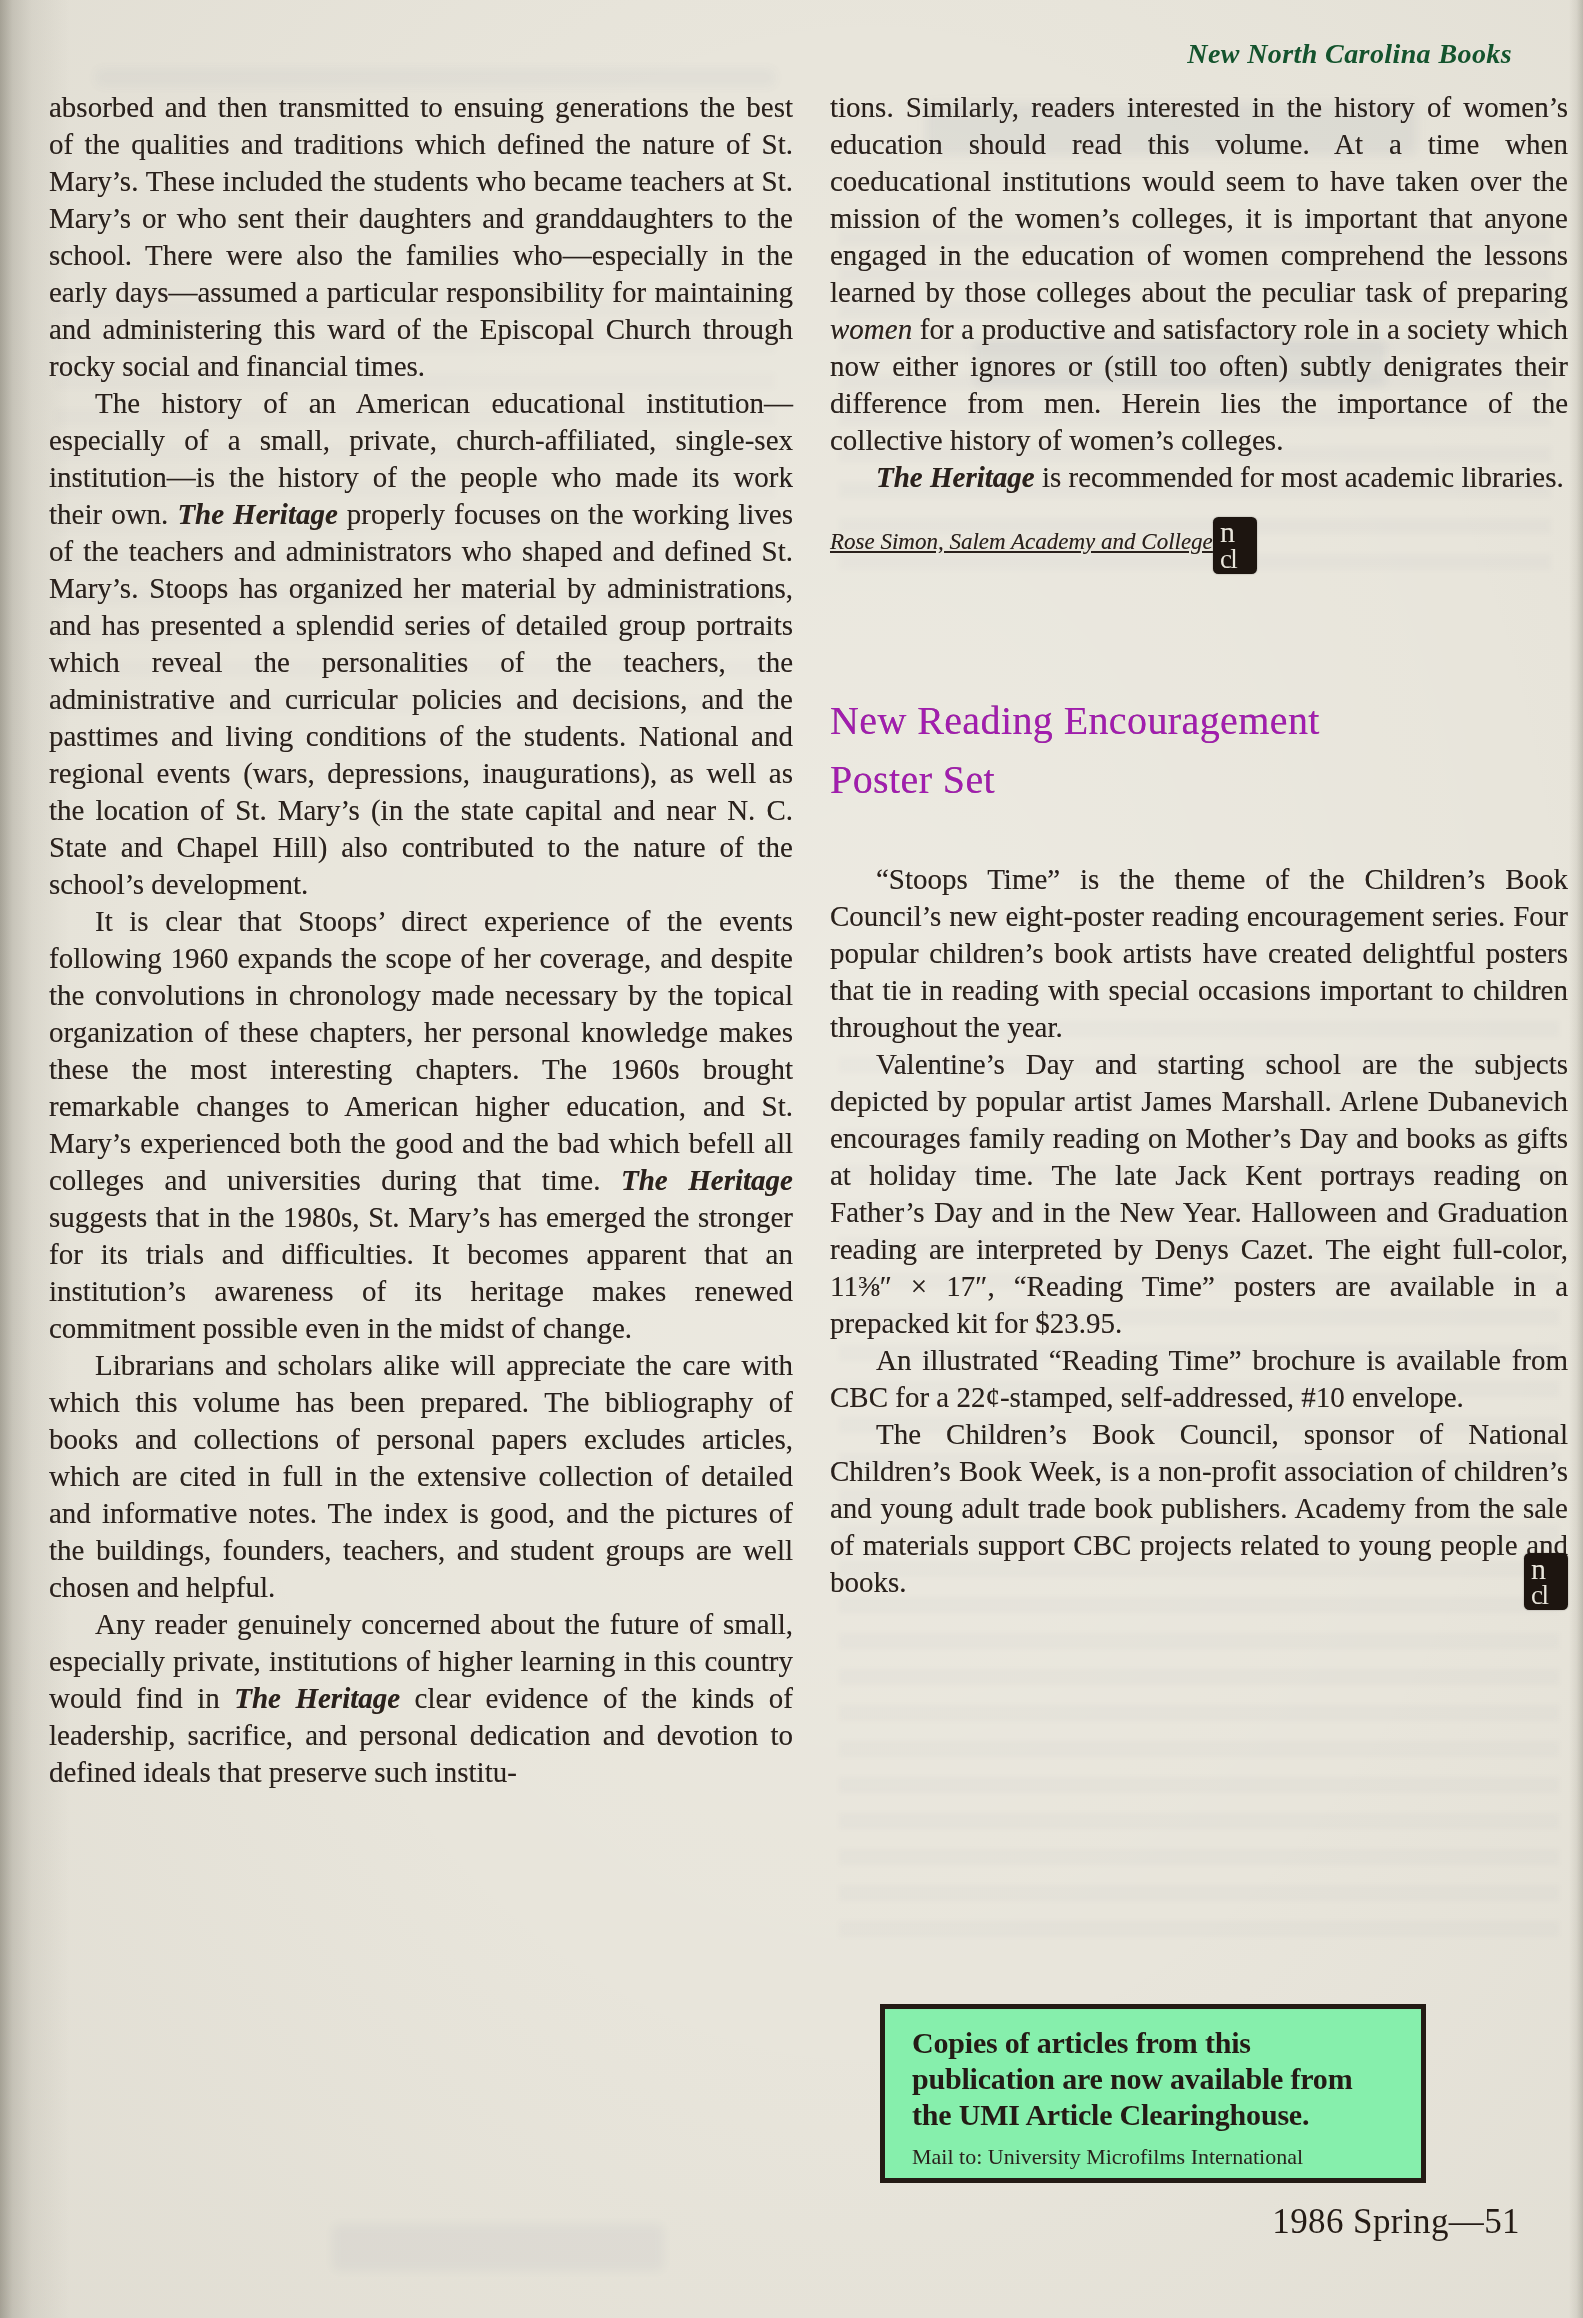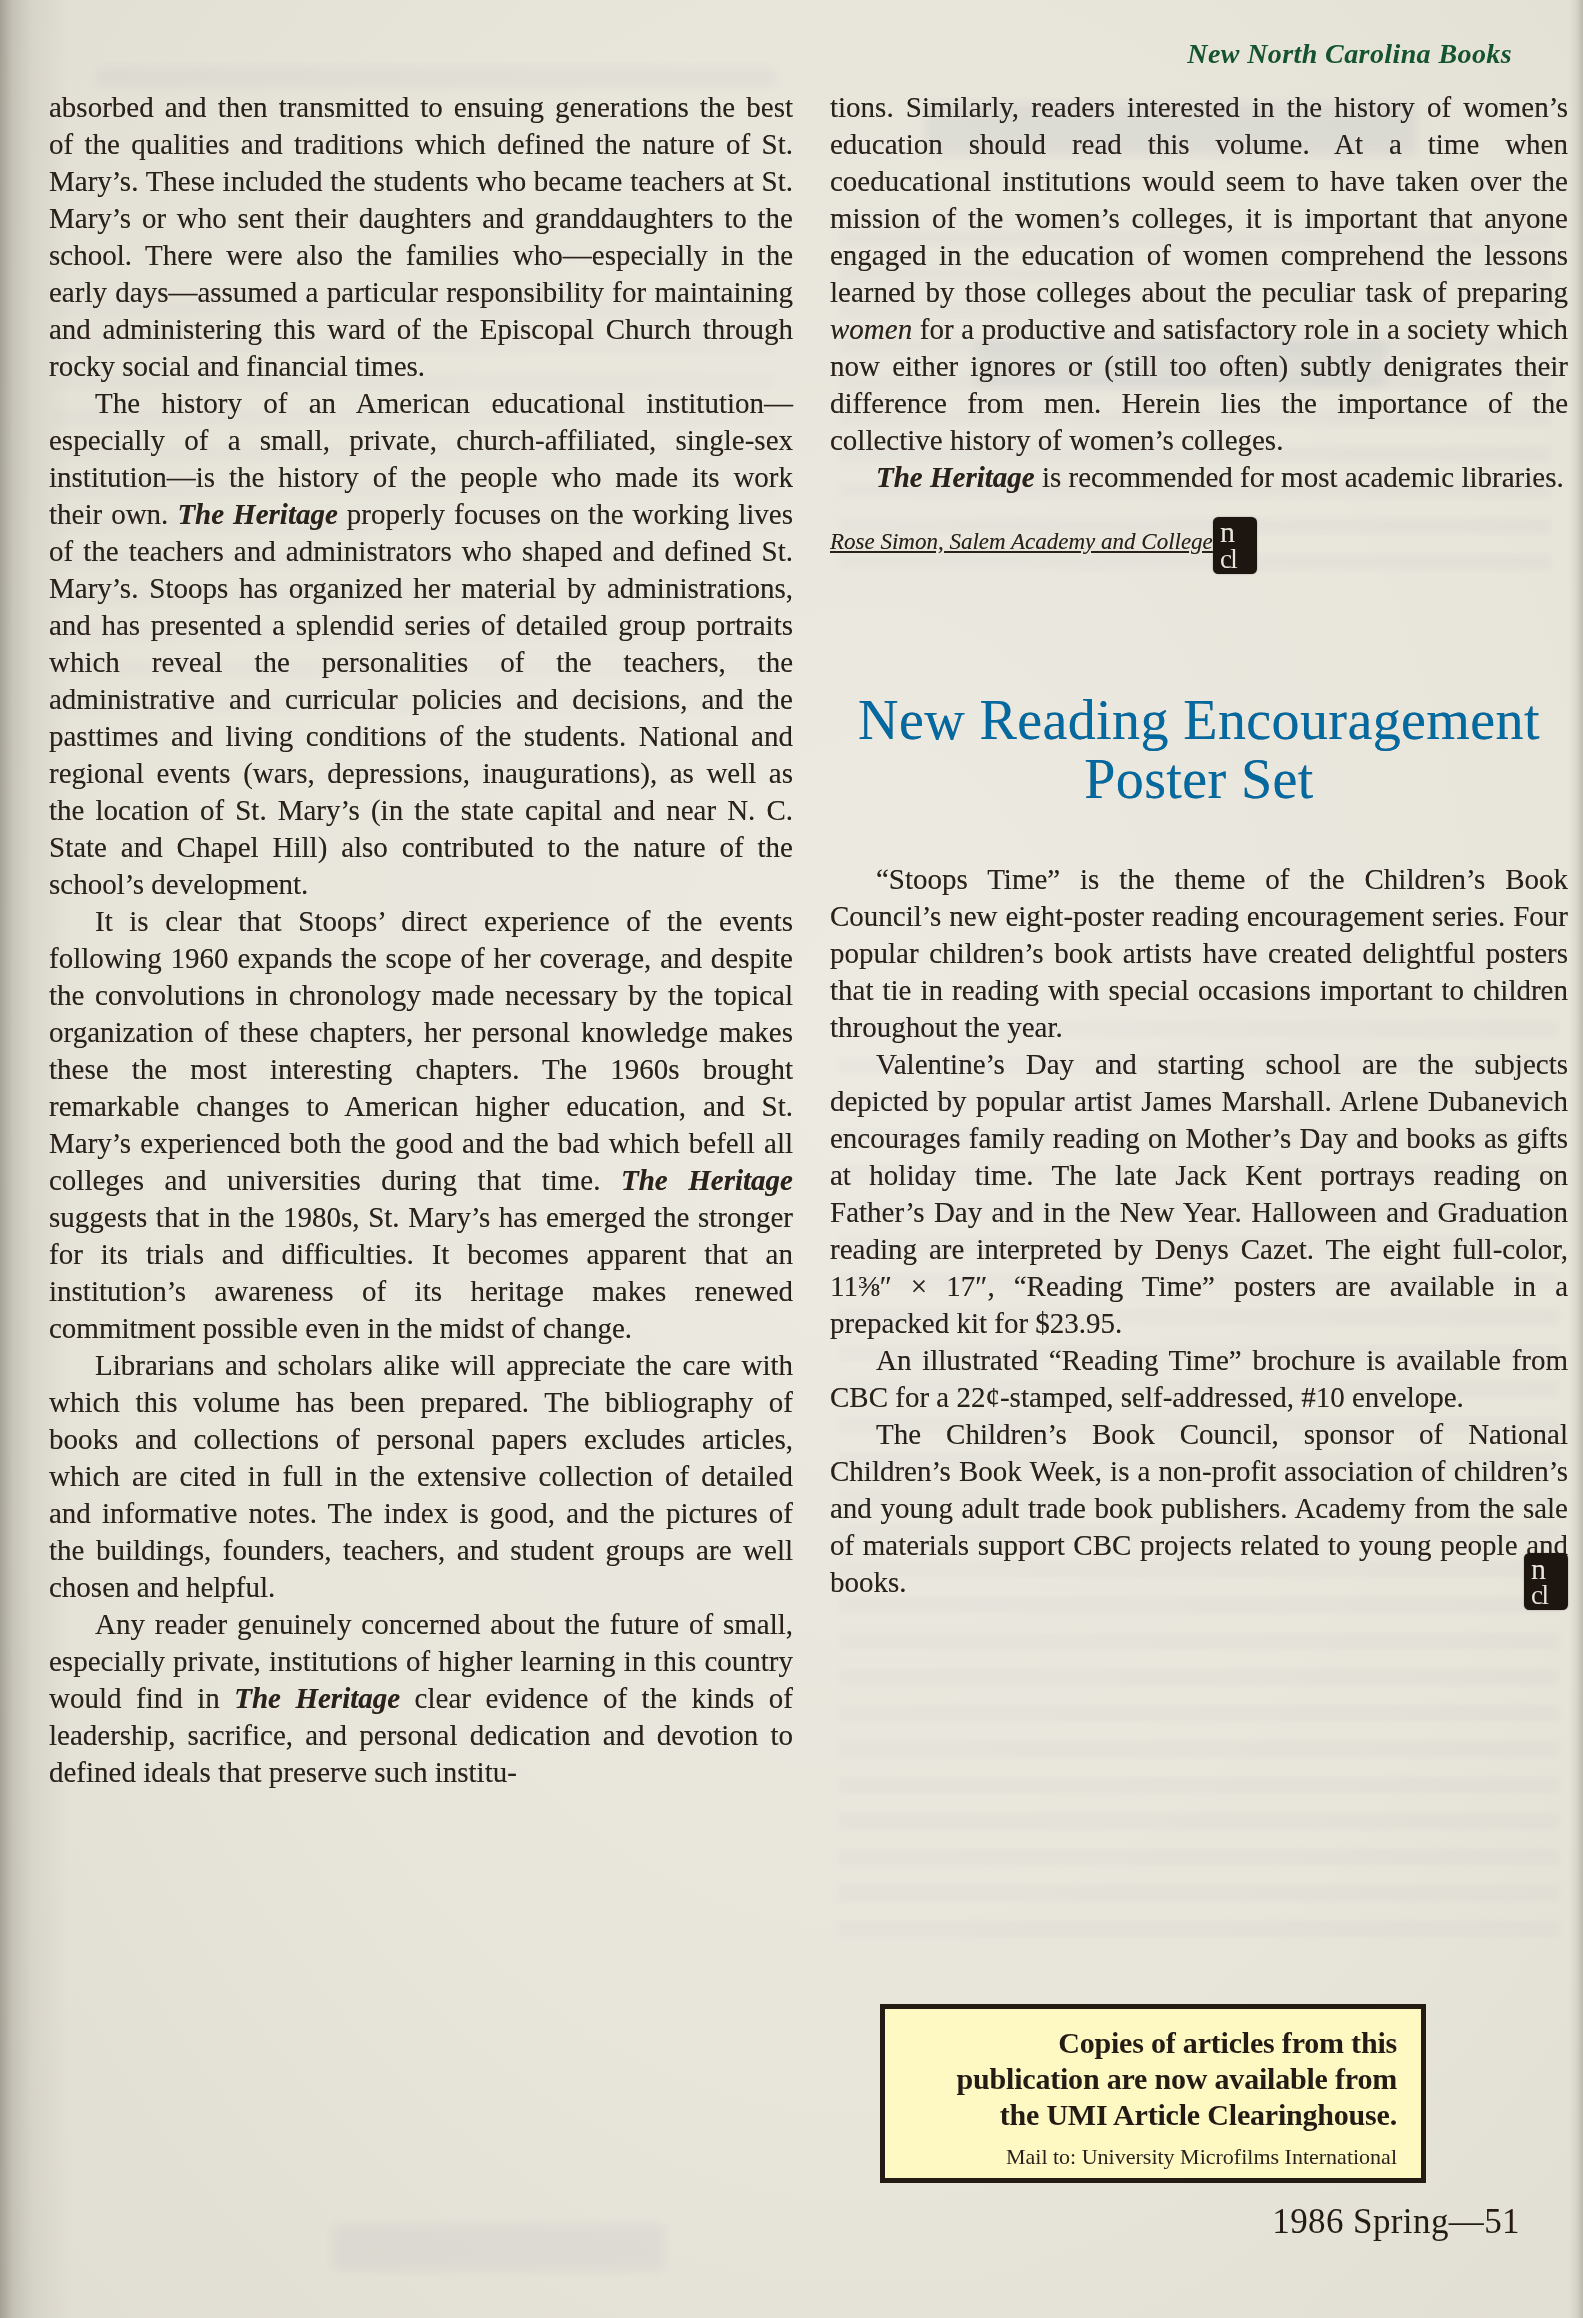--- a/index.html
+++ b/index.html
@@ -68,33 +68,32 @@
     display:inline-block;position:relative;
     width:44px;height:57px;background:#1d1510;border-radius:5.5px;
     color:#e8e5db;flex:0 0 auto;
     box-shadow:0 0 1.6px rgba(0,0,0,.4);
   }
   .ncl-logo .lt{position:absolute;left:7.1px;top:-1.6px;font-size:30px;line-height:33px;}
   .ncl-logo .lb{position:absolute;left:7.1px;bottom:0px;font-size:27px;line-height:30px;letter-spacing:-1.6px;}
 
   .section-heading{
     margin:117px 0 52px 0;
-    font-size:56px;line-height:59px;font-weight:normal;
-    text-align:center;letter-spacing:0.4px;color:#0369a1;
+    font-size:40px;line-height:59px;font-weight:normal;
+    text-align:left;letter-spacing:0.4px;color:#a21caf;
     text-shadow:0 0 0.6px rgba(36,27,21,.5);
   }
   .para-with-logo{position:relative;}
   .para-with-logo .ncl-logo{position:absolute;right:0;bottom:-9.5px;}
 
   .umi-box{
     position:absolute;left:880px;top:2004px;width:546px;height:179px;
-    border:5.5px solid #241b15;background:#fef9c3;
+    border:5.5px solid #241b15;background:#86efac;
     box-sizing:border-box;
     padding:16px 24px 0 27px;
-    text-align:right;
   }
   .umi-head{
     font-size:30px;line-height:36px;font-weight:bold;
     letter-spacing:-0.2px;color:#241b15;
   }
   .umi-mail{
     margin-top:11px;font-size:22px;line-height:26px;color:#2a211c;
   }
   .umi-mail .gap{display:inline-block;width:33px;}
 

